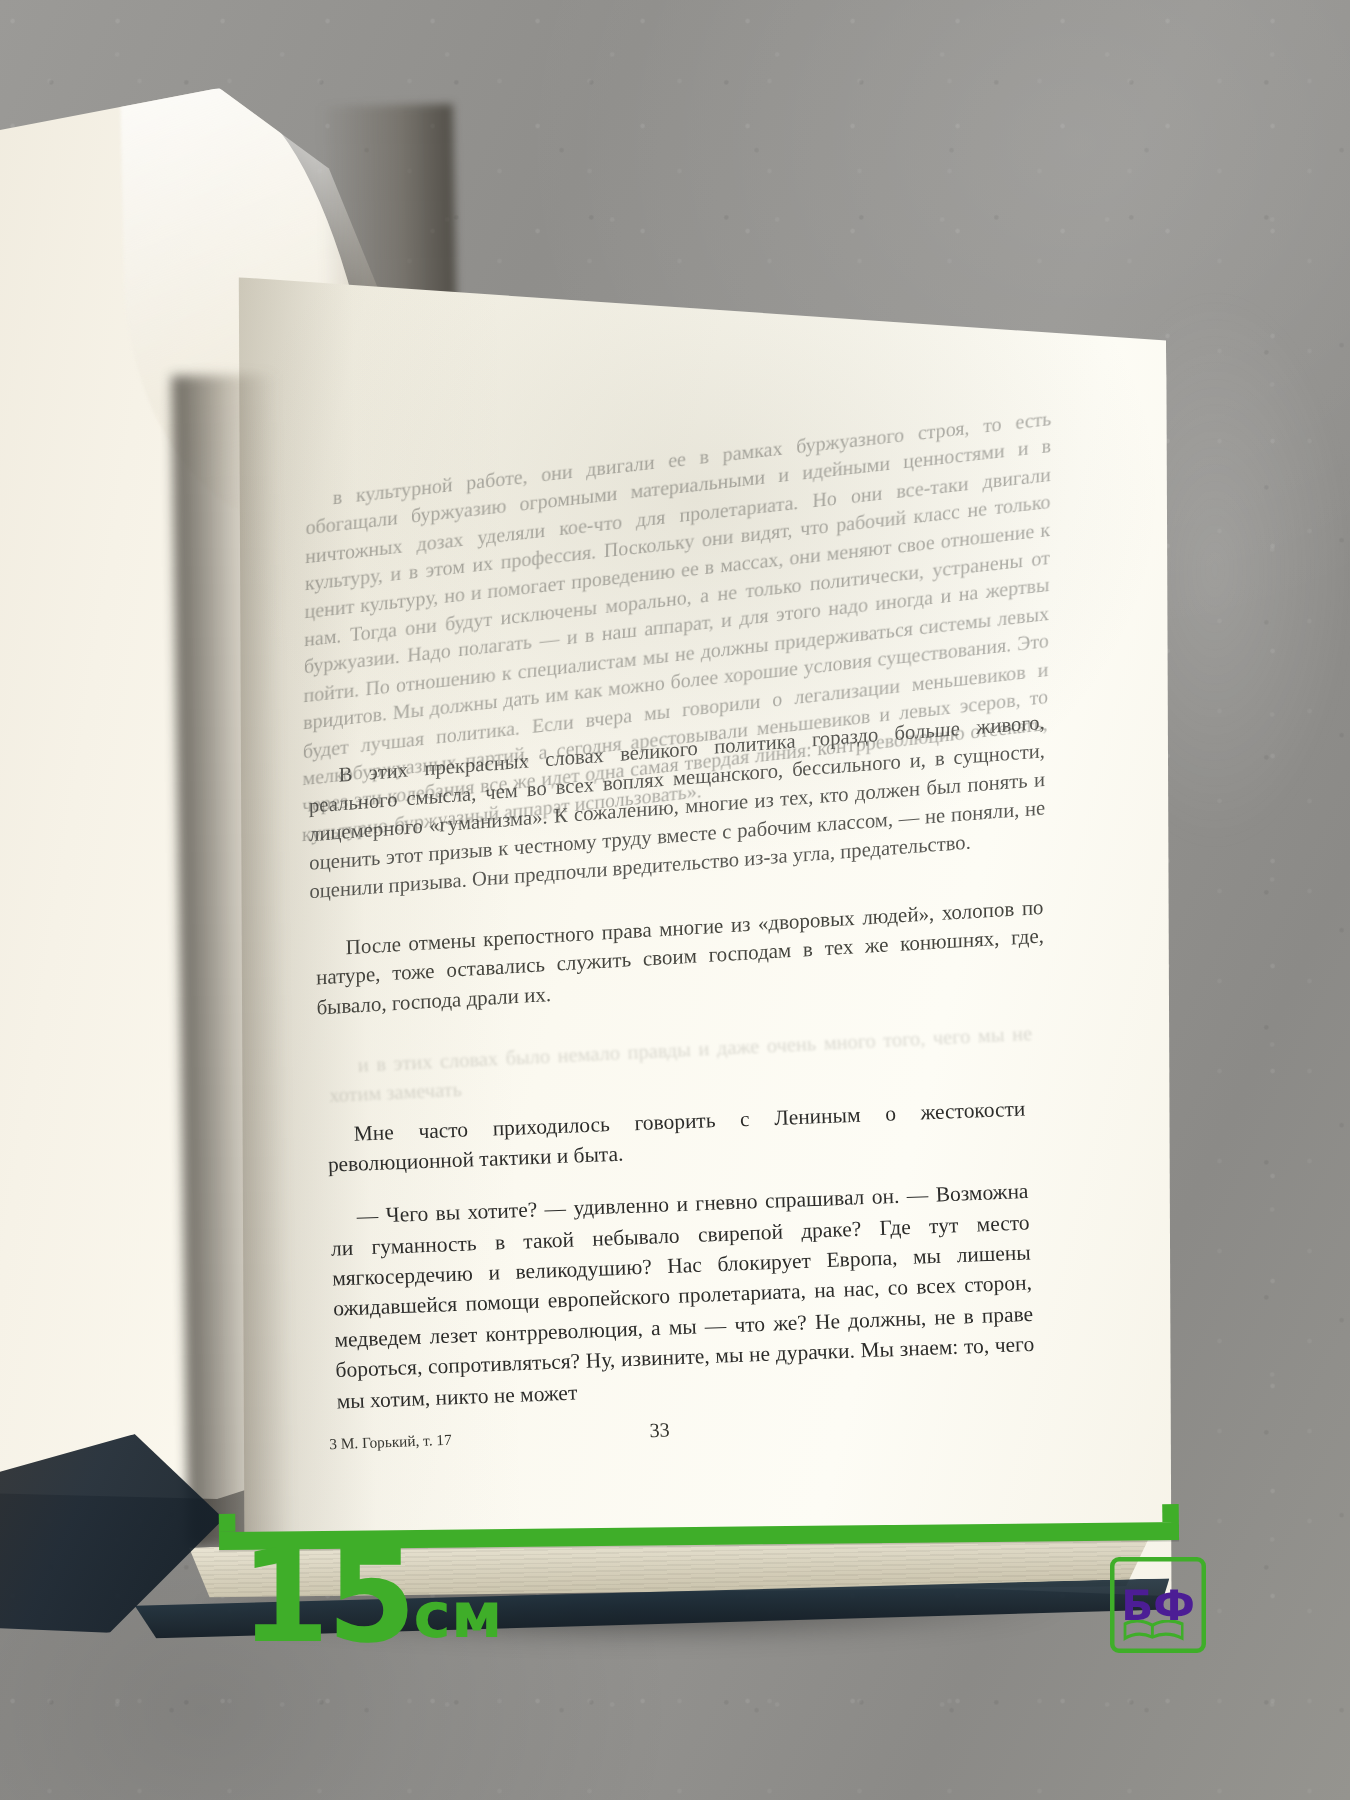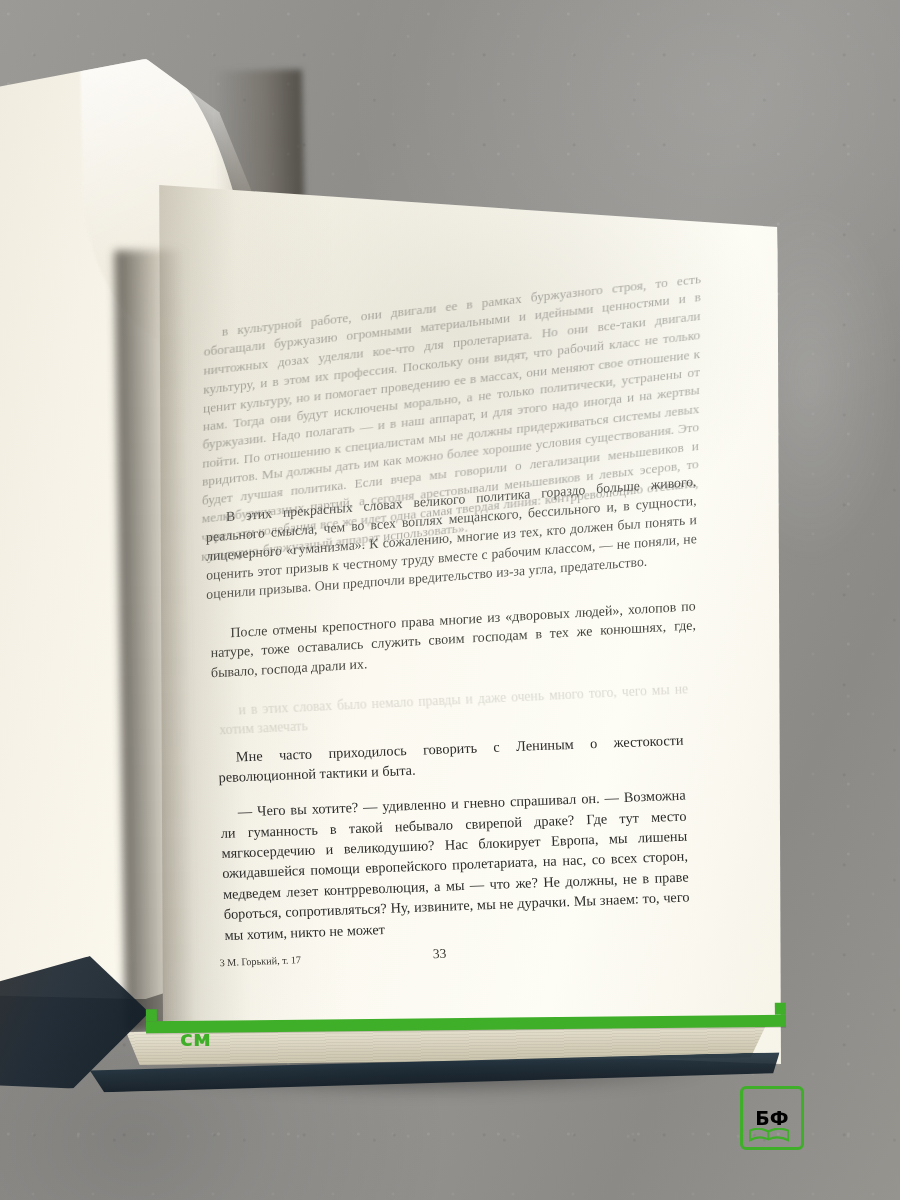--- a/index.html
+++ b/index.html
@@ -288,23 +288,23 @@
     color: #3fae29;
     font-family: "DejaVu Sans", sans-serif;
     font-weight: bold;
   }
   .measure .num {
     font-size: 86px;
     line-height: 0.88;
     letter-spacing: -2px;
   }
   .measure .unit {
-    font-size: 22px;
+    font-size: 42px;
     line-height: 1;
-    margin-left: 20px;
+    margin-left: 0;
     margin-bottom: 6px;
   }
 
   .brand {
     position: absolute;
     right: 96px;
     top: 1038px;
     display: flex;
     align-items: center;
     gap: 12px;
@@ -314,23 +314,22 @@
     width: 58px;
     height: 58px;
     border: 3px solid #3fae29;
     border-radius: 6px;
     position: relative;
     display: flex;
     align-items: center;
     justify-content: center;
     font-family: "DejaVu Sans", sans-serif;
     font-weight: bold;
-    font-size: 19px;
-    color: #000000;
-    margin-top: 48px;
+    font-size: 28px;
+    color: #4c1d95;
   }
   .brand-logo .bk {
     position: absolute;
     left: 6px;
     right: 6px;
     bottom: 5px;
     height: 14px;
   }
   .brand-name {
     font-family: "DejaVu Sans", sans-serif;
@@ -405,20 +404,21 @@
     <div class="cover-strip"></div>
     <div class="spine-left"></div>
   </div>
 
   <div class="ruler">
     <div class="ruler-tick left"></div>
     <div class="ruler-tick right"></div>
   </div>
 
   <div class="measure">
+    <span class="num">15</span>
     <span class="unit">см</span>
   </div>
 
   <div class="brand">
     <div class="brand-logo">
       <span>БФ</span>
       <svg class="bk" viewBox="0 0 46 16">
         <path d="M1 14 Q11 8 22 13 Q33 8 45 14 L45 3 Q33 -2 22 4 Q11 -2 1 3 Z" fill="none" stroke="#3fae29" stroke-width="2.4"></path>
         <line x1="22" y1="4" x2="22" y2="13" stroke="#3fae29" stroke-width="2.2"></line>
       </svg>

